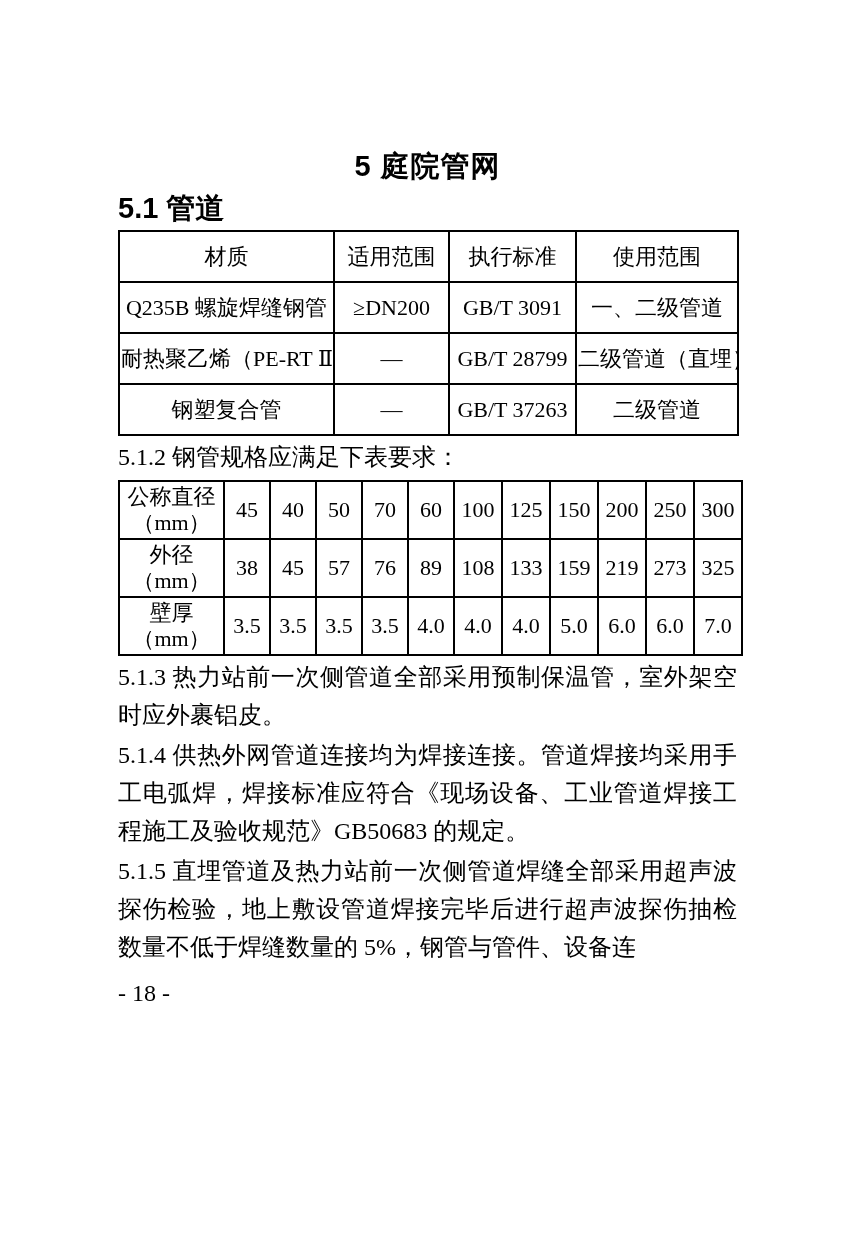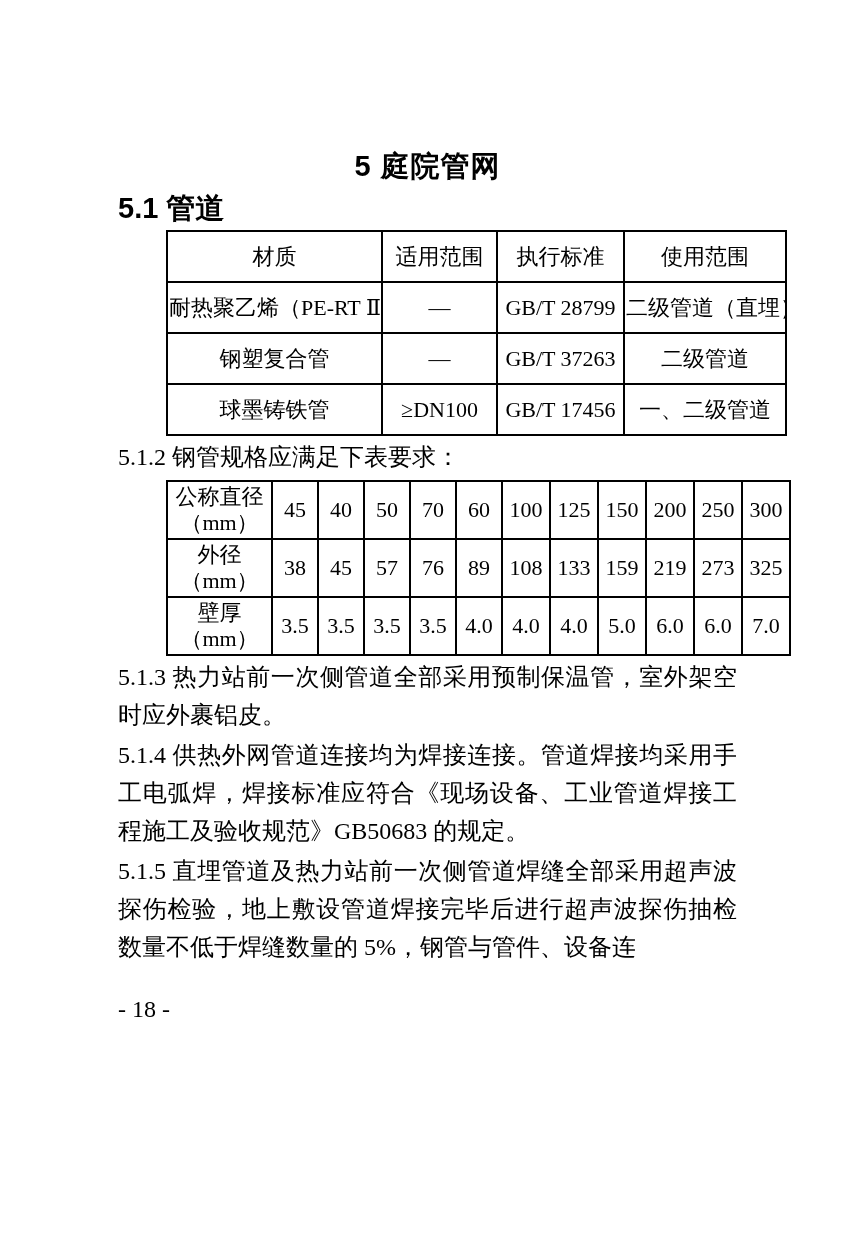--- a/index.html
+++ b/index.html
@@ -33,21 +33,20 @@
   .para {
     font-size:24px;
     line-height:38px;
     text-align:justify;
     margin-top:2px;
   }
   table {
     border-collapse:collapse;
     width:619px;
     table-layout:fixed;
-    margin-left:48px;
   }
   .material-table { margin-top:6px; }
   .material-table th, .material-table td {
     border:2px solid #000;
     height:51px;
     text-align:center;
     vertical-align:middle;
     font-weight:normal;
     font-size:22px;
     padding:0 1px;
@@ -62,21 +61,21 @@
     vertical-align:middle;
     font-weight:normal;
     font-size:22px;
     padding:0;
     overflow:hidden;
   }
   .spec-table th { line-height:26px;border-radius:22px; }
   .page-number {
     font-size:24px;
     line-height:30px;
-    margin-top:28px;
+    margin-top:12px;
   }
 </style>
 </head>
 <body>
 
 <div class="page">
 
   <div class="doc-title">5 庭院管网</div>
 
   <div class="section-heading">5.1 管道</div>
@@ -90,36 +89,36 @@
       <col style="width:162px">
     </colgroup>
     <tbody>
         <tr>
       <th>材质</th>
       <th>适用范围</th>
       <th>执行标准</th>
       <th>使用范围</th>
     </tr>
     <tr>
+      <td>Q235B 螺旋焊缝钢管</td>
+      <td>≥DN200</td>
+      <td>GB/T 3091</td>
+      <td>一、二级管道</td>
+    </tr>
+    <tr>
       <td>耐热聚乙烯（PE-RT Ⅱ）</td>
       <td>—</td>
       <td>GB/T 28799</td>
       <td>二级管道（直埋）</td>
     </tr>
     <tr>
       <td>钢塑复合管</td>
       <td>—</td>
       <td>GB/T 37263</td>
       <td>二级管道</td>
-    </tr>
-    <tr>
-      <td>球墨铸铁管</td>
-      <td>≥DN100</td>
-      <td>GB/T 17456</td>
-      <td>一、二级管道</td>
     </tr>
   </tbody>
     </table>
 
   <div class="para">5.1.2  钢管规格应满足下表要求：</div>
 
   <table class="spec-table">
     <colgroup>
       <col style="width:105px">
       <col style="width:46px">

